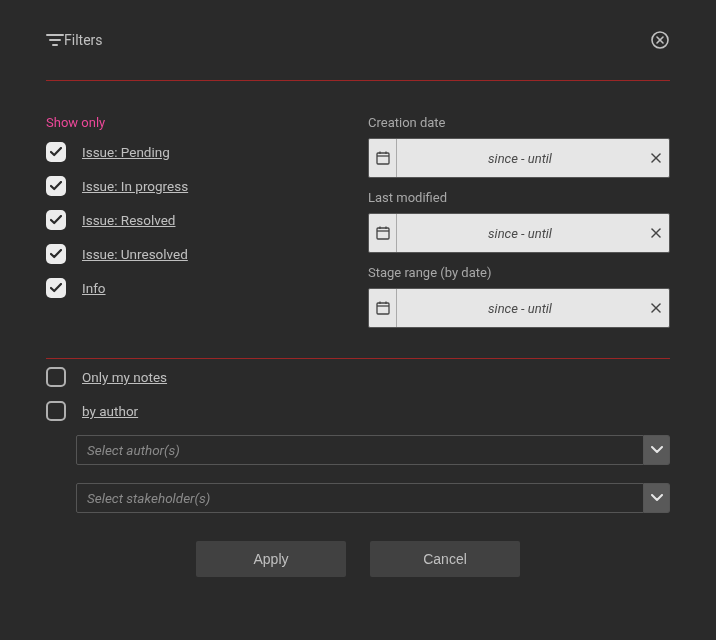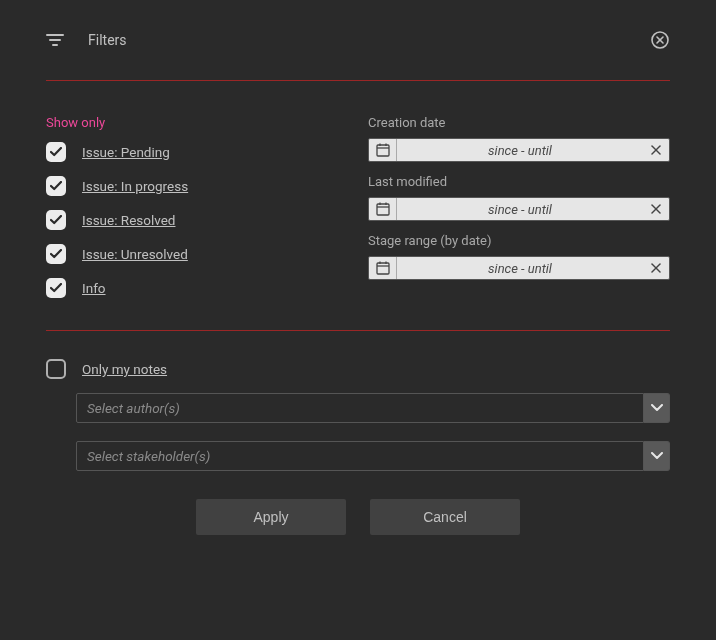--- a/index.html
+++ b/index.html
@@ -16,21 +16,21 @@
   .dialog { padding: 30px 46px 30px 46px; }
   .header {
     display: flex;
     align-items: center;
     justify-content: space-between;
     margin-bottom: 30px;
   }
   .title-wrap {
     display: flex;
     align-items: center;
-    gap: 24px;
+    gap: 0;
   }
   .title { font-size: 14px; color: #c0c0c0; }
   .close-btn {
     width: 20px; height: 20px;
     display: flex; align-items: center; justify-content: center;
     cursor: pointer;
   }
   .divider { border: none; border-top: 1px solid #9a2626; margin: 0; }
   .columns {
     display: flex;
@@ -59,21 +59,21 @@
     cursor: pointer;
     flex-shrink: 0;
   }
   .checkbox.checked { background: #ececec; }
   .checkbox.unchecked { border: 2px solid #b0b0b0; }
   .check-label { font-size: 13.5px; color: #c0c0c0; }
 
   .date-group { margin-bottom: 12px; }
   .date-label { font-size: 13px; color: #a8a8a8; margin-bottom: 8px; }
   .date-field {
-    height: 24px;
+    height: 40px;
     background: #e6e6e6;
     border: 1px solid #555;
     border-radius: 2px;
     display: flex;
     align-items: center;
     position: relative;
     cursor: pointer;
   }
   .date-cal {
     width: 28px; height: 100%;
@@ -86,21 +86,21 @@
     font-style: italic;
     color: #4a4a4a;
     font-size: 13px;
   }
   .date-clear {
     width: 26px; height: 100%;
     display: flex; align-items: center; justify-content: center;
     cursor: pointer;
   }
 
-  .lower { margin-top: 28px; }
+  .lower { margin-top: 8px; }
   .select-wrap {
     margin: 10px 0 18px 30px;
     display: flex;
   }
   .select-field {
     flex: 1;
     height: 30px;
     border: 1px solid #555;
     background: #2a2a2a;
     display: flex;
@@ -319,20 +319,24 @@
 
   <hr class="divider">
 
   <div class="lower">
 
     <div class="check-row">
       <div class="checkbox unchecked"></div>
       <span class="check-label">Only my notes</span>
     </div>
 
+    <div class="check-row">
+      <div class="checkbox unchecked"></div>
+      <span class="check-label">by author</span>
+    </div>
 
     <div class="select-wrap">
       <div class="select-field">
         <span>Select author(s)</span>
       </div>
       <div class="select-btn">
         <span>
             <svg width="12" height="8" viewBox="0 0 12 8">
               <path d="M1 1 L6 6 L11 1" fill="none" stroke="#e6e6e6" stroke-width="2" stroke-linecap="round" stroke-linejoin="round"></path>
             </svg>

